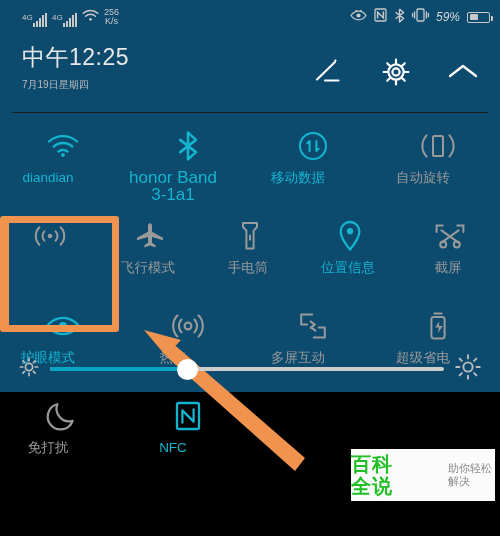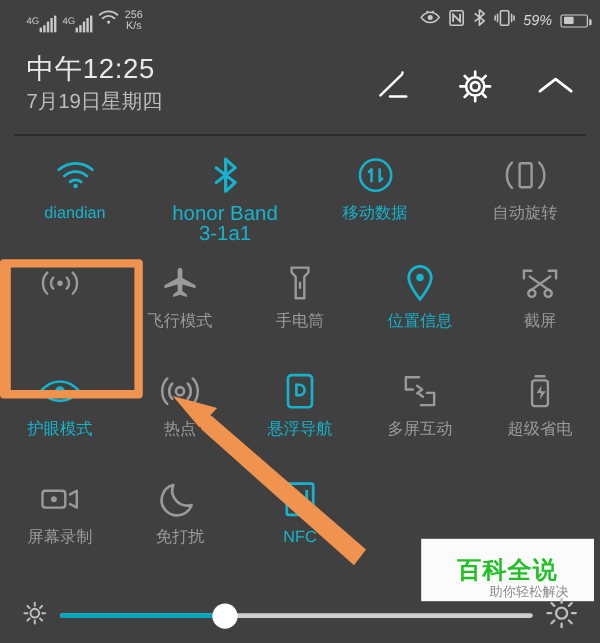--- a/index.html
+++ b/index.html
@@ -4,21 +4,21 @@
 <style>
   * { box-sizing: border-box; margin:0; padding:0; }
   html,body { background:#000; }
   body {
     width:500px; height:536px;
     font-family:"Liberation Sans","DejaVu Sans",sans-serif;
     color:#cfcfcf;
     overflow:hidden;
     position:relative;
   }
-  #screen { position:relative; width:500px; height:536px; background:#404040; }
+  #screen { position:relative; width:500px; height:392px; background:#0c4a6e; }
 
   
   .statusbar{
     height:34px; display:flex; align-items:center;
     padding:0 10px 0 22px; color:#c9c9c9;
   }
   .sb-left{ display:flex; align-items:flex-end; gap:5px; }
   .sb-right{ margin-left:auto; display:flex; align-items:center; gap:7px;font-style:italic; }
   .sig{ display:flex; align-items:flex-end; gap:1px; position:relative; padding-left:11px;}
   .sig .g{ position:absolute; left:0; top:1px; font-size:8px; line-height:8px; color:#c9c9c9;}
@@ -34,32 +34,32 @@
   .batt{
     width:23px; height:11px; border:1.4px solid #c9c9c9; border-radius:2px;
     position:relative; display:flex; align-items:center; padding:1.5px;
   }
   .batt:after{ content:""; position:absolute; right:-3.5px; top:3px; width:2px;height:5px;background:#c9c9c9;border-radius:0 1px 1px 0;}
   .batt .fill{ height:100%; width:45%; background:#c9c9c9; border-radius:1px;}
 
   
   .header{ display:flex; align-items:flex-start; padding:8px 22px 0 22px; height:78px;}
   .clockbox .time{ font-size:23px; color:#e8e8e8; letter-spacing:.5px; line-height:30px;}
-  .clockbox .date{ font-size:17px; color:#bcbcbc; line-height:26px;}
+  .clockbox .date{ font-size:10px; color:#bcbcbc; line-height:26px;}
   .hdr-icons{ margin-left:auto; display:flex; align-items:center; gap:38px; padding-top:16px;}
   .hdr-icons svg{ display:block; }
 
   .divider{ height:1px; background:#1e1e1e; margin:0 12px; }
 
   
   .grid{ padding:6px 0 0 0; }
   .row{ display:flex; }
   .cell{
     flex:1 1 20%; height:90px;
-    display:flex; flex-direction:column; align-items:center;
+    display:flex; flex-direction:column; 
     padding-top:10px;
     position:relative;
   }
   .cell .ic{ height:34px; display:flex; align-items:center; justify-content:center; }
   .cell .lbl{
     margin-top:6px; font-size:13.5px; line-height:17px; text-align:center;
     max-width:96px; color:#9a9a9a;
   }
   .cell.on .lbl{ color:#14b4cf; }
   .cell .lbl.lat{ font-size:17px; }
@@ -71,22 +71,22 @@
     border:7px solid #f0934e; border-left-width:9px; border-radius:3px;
     pointer-events:none;
   }
 
   
   .arrow{ position:absolute; left:0; top:0; width:500px; height:536px; pointer-events:none; }
 
   
   .watermark{
     position:absolute; left:351px; top:449px; width:144px; height:52px;
-    background:#fbfbfb; display:flex; flex-direction:column;
-    align-items:center; justify-content:flex-end; gap:1px;
+    background:#fbfbfb; display:flex; flex-direction:row;
+    align-items:center; justify-content:center; gap:1px;
   }
   .watermark .wm1{ font-size:20px; font-weight:bold; color:#22c026; letter-spacing:1px; line-height:22px;}
   .watermark .wm2{ font-size:11px; color:#8a8a8a; line-height:13px;margin-left:36px;}
 
   
   .bright{
     position:absolute; left:0; bottom:0; width:500px; height:46px;
     display:flex; align-items:center; padding:0 18px; gap:10px;
   }
   .track{ position:relative; flex:1; height:4px; background:#cdcdcd; border-radius:2px; }
@@ -313,29 +313,20 @@
             <circle cx="16" cy="15" r="3.4"></circle>
             <path d="M9.6 8.6C7.9 10.2 7 12.5 7 15s.9 4.8 2.6 6.4"></path>
             <path d="M22.4 8.6c1.7 1.6 2.6 3.9 2.6 6.4s-.9 4.8-2.6 6.4"></path>
             <path d="M5.4 4.4C2.6 7.2 1.2 10.9 1.2 15s1.4 7.8 4.2 10.6"></path>
             <path d="M26.6 4.4c2.8 2.8 4.2 6.5 4.2 10.6s-1.4 7.8-4.2 10.6"></path>
           </svg>
         </span>
         <span class="lbl">热点</span>
       </div>
 
-      <div class="cell on">
-        <span class="ic">
-          <svg width="24" height="30" viewBox="0 0 24 30" stroke="#14b4cf" stroke-width="2.2" fill="none">
-            <rect x="2" y="1.6" width="20" height="26.8" rx="3"></rect>
-            <path d="M9 9.6h2.4a4.4 4.4 0 0 1 0 8.8H9V9.6z" stroke-linejoin="round"></path>
-          </svg>
-        </span>
-        <span class="lbl">悬浮导航</span>
-      </div>
 
       <div class="cell">
         <span class="ic">
           <svg width="30" height="28" viewBox="0 0 30 28" stroke="#9a9a9a" stroke-width="2" fill="none" stroke-linejoin="round" stroke-linecap="round">
             <path d="M14.2 2.4H3.2v10.2h6"></path>
             <path d="M15.8 25.6h11V15.4h-6"></path>
             <path d="M12.6 9.4l4.2 3.2-4.2 3.2"></path>
             <path d="M17.4 18.6l-4.2-3.2"></path>
           </svg>
         </span>
@@ -348,30 +339,20 @@
             <path d="M7.4 2.6h7.2" stroke-linecap="round"></path>
             <rect x="4.4" y="6" width="13.2" height="21.4" rx="2.4"></rect>
             <path d="M12.2 10.2l-4 6.4h3.6l-1 5.6 5-7.2h-3.8l.2-4.8z" fill="#9a9a9a" stroke="none"></path>
           </svg>
         </span>
         <span class="lbl">超级省电</span>
       </div>
     </div>
 
     <div class="row">
-      <div class="cell">
-        <span class="ic">
-          <svg width="34" height="24" viewBox="0 0 34 24" stroke="#9a9a9a" stroke-width="2" fill="none" stroke-linejoin="round">
-            <rect x="2.4" y="5" width="19" height="14" rx="2.4"></rect>
-            <circle cx="11.9" cy="12" r="2.4" fill="#9a9a9a" stroke="none"></circle>
-            <path d="M24.6 8.4l6.4-3.4v14l-6.4-3.4"></path>
-          </svg>
-        </span>
-        <span class="lbl">屏幕录制</span>
-      </div>
 
       <div class="cell">
         <span class="ic">
           <svg width="28" height="30" viewBox="0 0 28 30" stroke="#9a9a9a" stroke-width="2.2" fill="none" stroke-linejoin="round">
             <path d="M23.6 19.8A12.6 12.6 0 0 1 8.4 3.2 12.8 12.8 0 1 0 23.6 19.8z"></path>
           </svg>
         </span>
         <span class="lbl">免打扰</span>
       </div>
 

